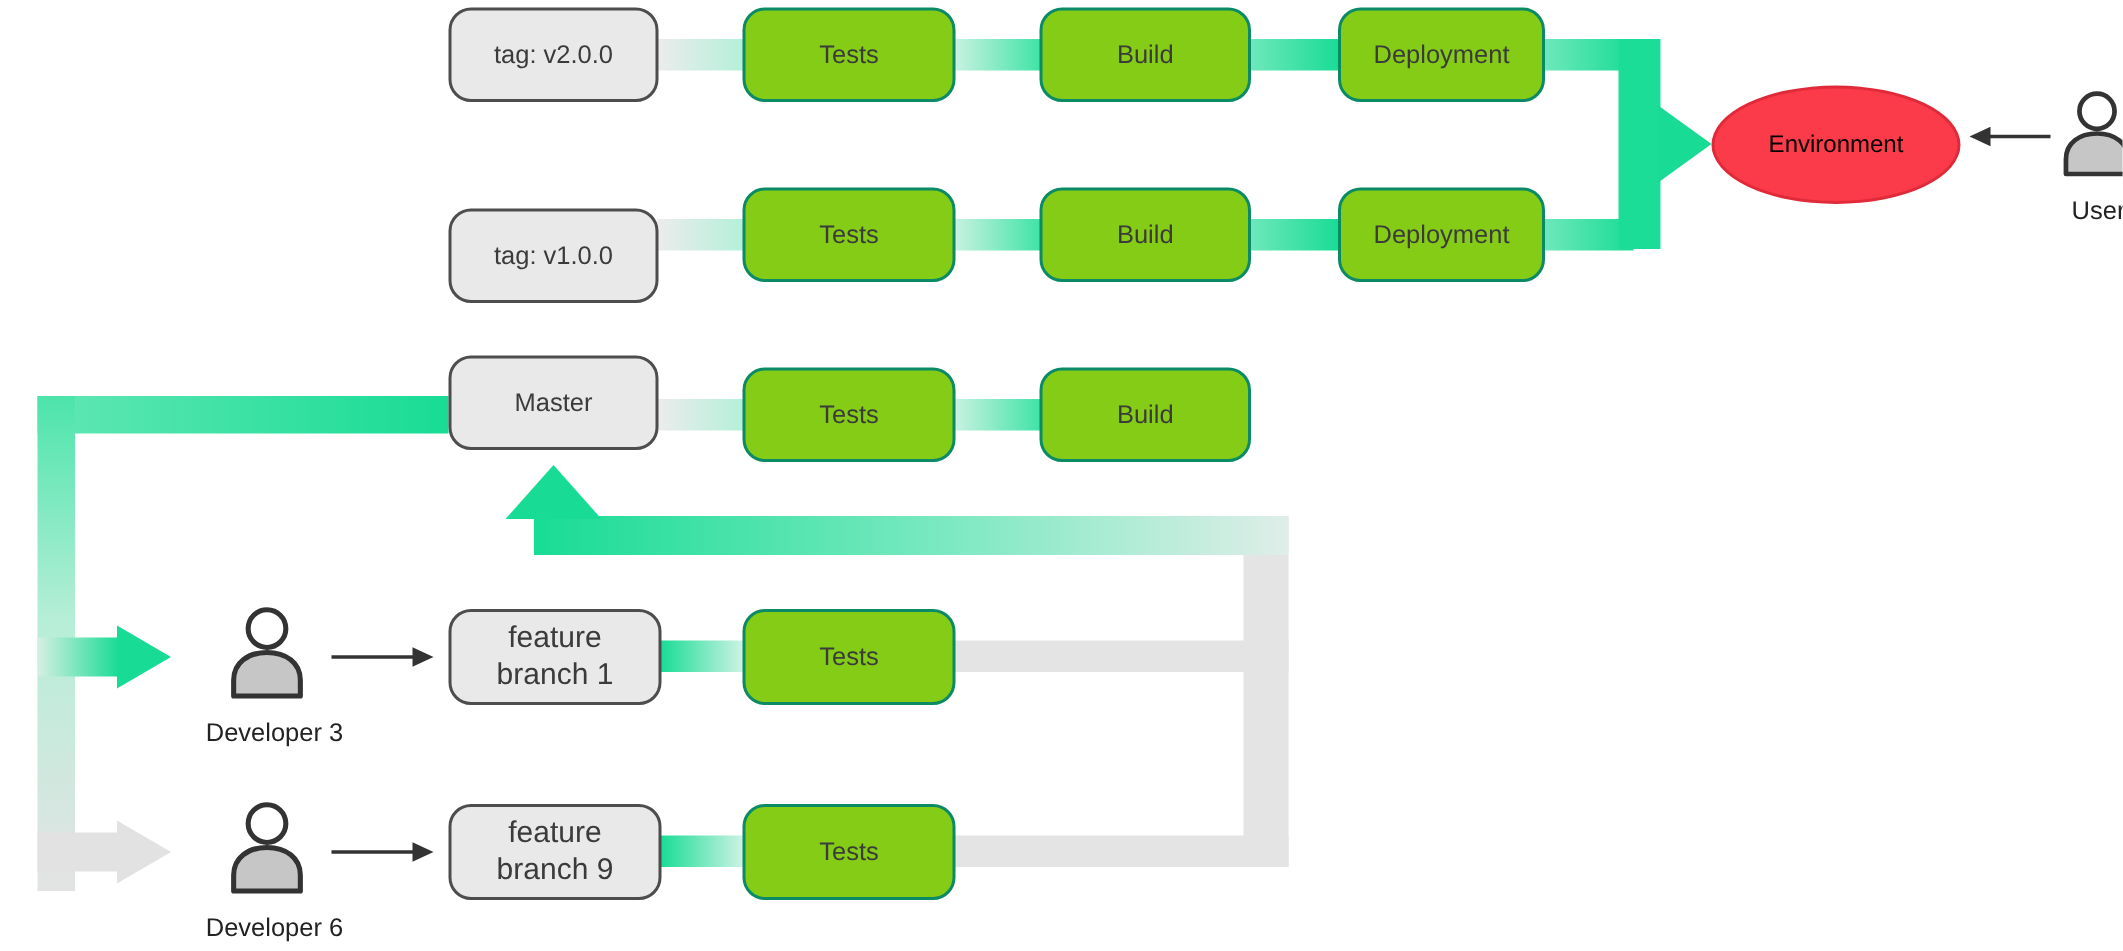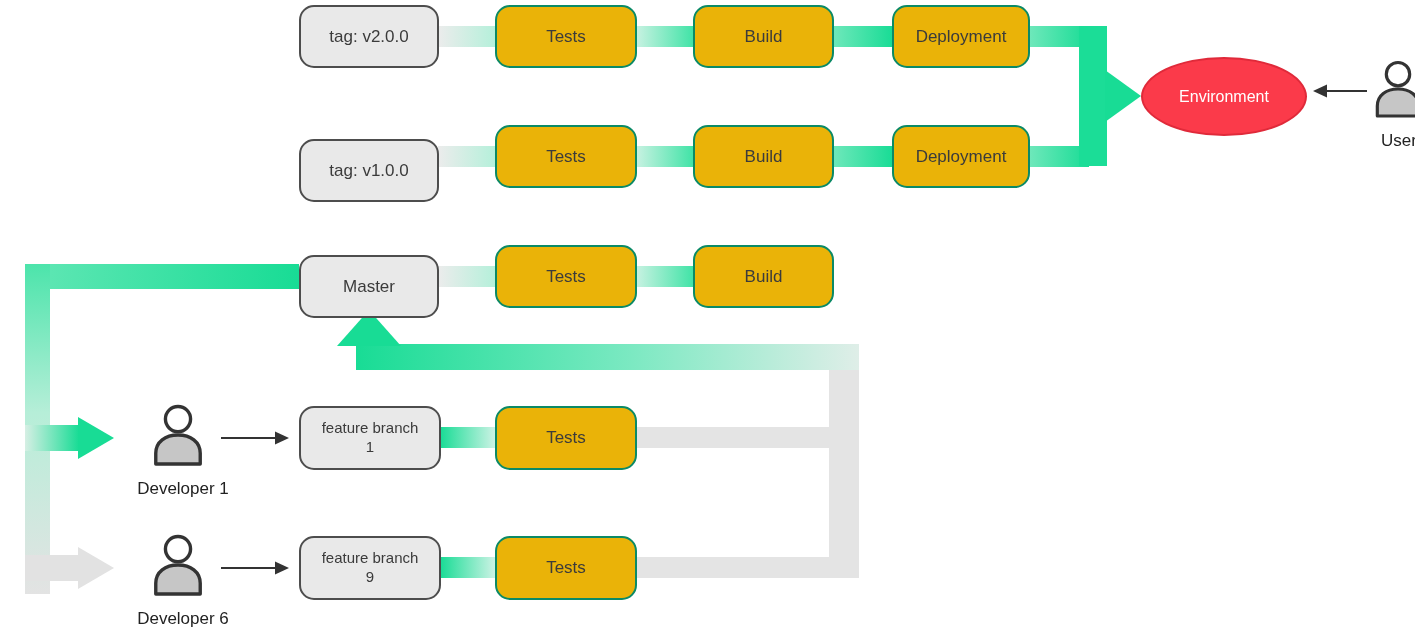--- a/index.html
+++ b/index.html
@@ -3,25 +3,25 @@
 <meta charset="utf-8">
 <style>
   * { margin:0; padding:0; box-sizing:border-box; }
   html,body { background:#ffffff; }
   body { font-family:"Liberation Sans", sans-serif; }
   .canvas { position:relative; width:1415px; height:634px; background:#ffffff; overflow:hidden;margin-left:17px; }
   svg.layer { position:absolute; left:0; top:0; }
   .node { position:absolute; height:63px; display:flex; align-items:center; justify-content:center;
           border-radius:15px; border:2px solid; font-size:17px; color:#3b3b3b; text-align:center; }
   .node.gray { background:#e9e9e9; border-color:#4d4d4d; }
-  .node.mint { background:#eab308; border-color:#0b8a66; }
-  .node.small { font-size:15px; line-height:1.25; padding:0 16px; height:64px; }
+  .node.mint { background:#84cc16; border-color:#0b8a66; }
+  .node.small { font-size:20px; line-height:1.25; padding:0 16px; height:64px; }
   .ellipse { position:absolute; left:1124px; top:57px; width:166px; height:79px; border-radius:50%;
              background:#fb3a4a; border:2px solid #e02a3a; display:flex; align-items:center;
-             justify-content:center; color:#ffffff; font-size:16px; }
+             justify-content:center; color:#000000; font-size:16px; }
   .icon { position:absolute; }
   .actor-label { position:absolute; font-size:17px; color:#222222; text-align:center; }
 </style>
 </head>
 <body>
 
 <div class="canvas">
 
   <svg class="layer" width="1415" height="634" viewBox="0 0 1415 634">
     <defs>
@@ -111,21 +111,21 @@
   <div class="node gray" style="left:282px;top:5px;width:140px">tag: v2.0.0</div>
   <div class="node mint" style="left:478px;top:5px;width:142px">Tests</div>
   <div class="node mint" style="left:676px;top:5px;width:141px">Build</div>
   <div class="node mint" style="left:875px;top:5px;width:138px">Deployment</div>
 
   <div class="node gray" style="left:282px;top:139px;width:140px">tag: v1.0.0</div>
   <div class="node mint" style="left:478px;top:125px;width:142px">Tests</div>
   <div class="node mint" style="left:676px;top:125px;width:141px">Build</div>
   <div class="node mint" style="left:875px;top:125px;width:138px">Deployment</div>
 
-  <div class="node gray" style="left:282px;top:255px;width:140px">Master</div>
+  <div class="node gray" style="left:282px;top:237px;width:140px">Master</div>
   <div class="node mint" style="left:478px;top:245px;width:142px">Tests</div>
   <div class="node mint" style="left:676px;top:245px;width:141px">Build</div>
 
   <div class="node gray small" style="left:282px;top:406px;width:142px">feature branch 1</div>
   <div class="node mint" style="left:478px;top:406px;width:142px;height:64px">Tests</div>
 
   <div class="node gray small" style="left:282px;top:536px;width:142px">feature branch 9</div>
   <div class="node mint" style="left:478px;top:536px;width:142px;height:64px">Tests</div>
 
   <div class="ellipse">Environment</div>
@@ -133,21 +133,21 @@
   <svg class="icon" style="left:1354px;top:56px" width="54" height="66" viewBox="0 0 60 66">
     <circle cx="30" cy="16.5" r="13" fill="#ffffff" stroke="#333333" stroke-width="3.5"></circle>
     <path d="M7,63 L53,63 L53,52 C53,40 43,33 30,33 C17,33 7,40 7,52 Z" fill="#c6c6c6" stroke="#333333" stroke-width="3.5" stroke-linejoin="round"></path>
   </svg>
   <div class="actor-label" style="left:1344px;top:131px;width:76px">User</div>
 
   <svg class="icon" style="left:132px;top:401px" width="58" height="68" viewBox="0 0 60 66">
     <circle cx="30" cy="16.5" r="13" fill="#ffffff" stroke="#333333" stroke-width="3.5"></circle>
     <path d="M7,63 L53,63 L53,52 C53,40 43,33 30,33 C17,33 7,40 7,52 Z" fill="#c6c6c6" stroke="#333333" stroke-width="3.5" stroke-linejoin="round"></path>
   </svg>
-  <div class="actor-label" style="left:91px;top:479px;width:150px">Developer 1</div>
+  <div class="actor-label" style="left:91px;top:479px;width:150px">Developer 3</div>
 
   <svg class="icon" style="left:132px;top:531px" width="58" height="68" viewBox="0 0 60 66">
     <circle cx="30" cy="16.5" r="13" fill="#ffffff" stroke="#333333" stroke-width="3.5"></circle>
     <path d="M7,63 L53,63 L53,52 C53,40 43,33 30,33 C17,33 7,40 7,52 Z" fill="#c6c6c6" stroke="#333333" stroke-width="3.5" stroke-linejoin="round"></path>
   </svg>
   <div class="actor-label" style="left:91px;top:609px;width:150px">Developer 6</div>
 
 </div>
 
 </body></html>

